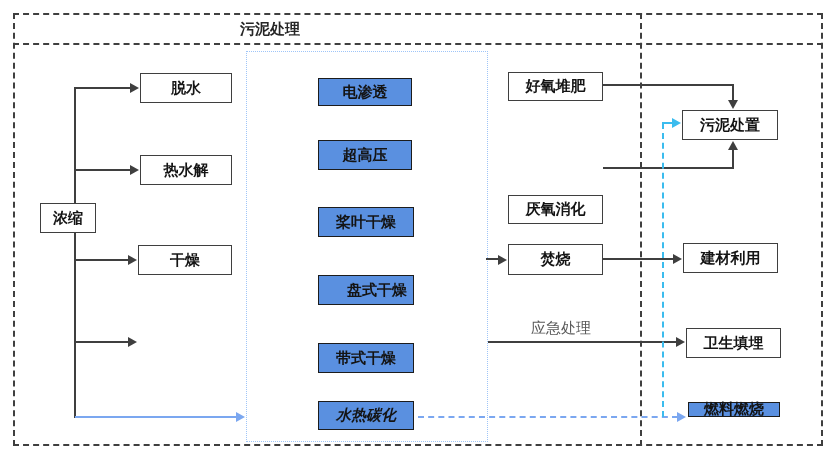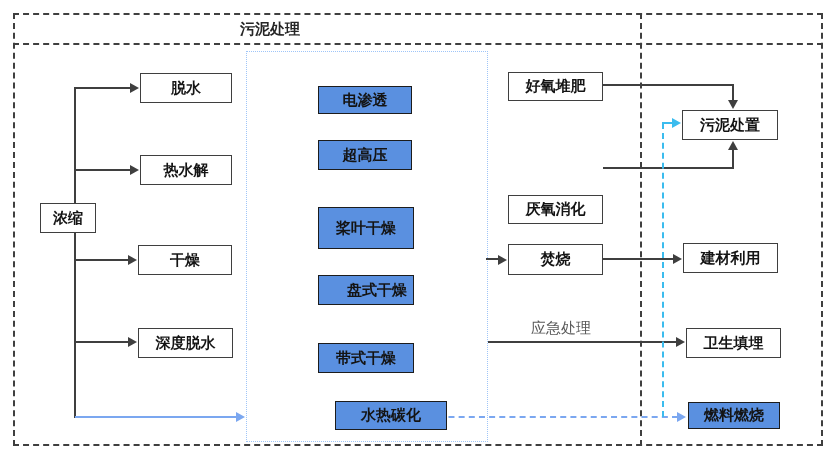--- a/index.html
+++ b/index.html
@@ -91,31 +91,30 @@
   <div class="arr arr-r blue" style="left:236px; top:412px;"></div>
   <div class="arr arr-r blue" style="left:677px; top:412px;"></div>
   <div class="arr arr-r cyan" style="left:672px; top:118px;"></div>
 
   <div class="edge-label" style="left:496px; top:319px; width:130px;">应急处理</div>
 
   <div class="node" style="left:40px; top:203px; width:56px; height:30px;">浓缩</div>
   <div class="node" style="left:140px; top:73px; width:92px; height:30px;">脱水</div>
   <div class="node" style="left:140px; top:155px; width:92px; height:30px;">热水解</div>
   <div class="node" style="left:138px; top:245px; width:94px; height:30px;">干燥</div>
-  <div class="node" style="left:138px; top:328px; width:95px; height:30px;">深度脱水</div>
 
-  <div class="node blue" style="left:318px; top:78px; width:94px; height:28px;margin-top:8px;">电渗透</div>
+  <div class="node blue" style="left:318px; top:78px; width:94px; height:28px;">电渗透</div>
   <div class="node blue" style="left:318px; top:140px; width:94px; height:30px;">超高压</div>
-  <div class="node blue" style="left:318px; top:207px; width:96px; height:42px;">桨叶干燥</div>
+  <div class="node blue" style="left:318px; top:207px; width:96px; height:30px;">桨叶干燥</div>
   <div class="node blue" style="left:318px; top:275px; width:96px; height:30px;padding-left:22px;">盘式干燥</div>
   <div class="node blue" style="left:318px; top:343px; width:96px; height:30px;">带式干燥</div>
-  <div class="node blue" style="left:335px; top:401px; width:112px; height:29px;">水热碳化</div>
+  <div class="node blue" style="left:318px; top:401px; width:96px; height:29px;font-style:italic;">水热碳化</div>
 
   <div class="node" style="left:508px; top:72px; width:95px; height:29px;">好氧堆肥</div>
   <div class="node" style="left:508px; top:155px; width:95px; height:29px;margin-top:40px;">厌氧消化</div>
   <div class="node" style="left:508px; top:244px; width:95px; height:31px;">焚烧</div>
 
   <div class="node" style="left:682px; top:110px; width:96px; height:30px;">污泥处置</div>
   <div class="node" style="left:683px; top:243px; width:95px; height:30px;">建材利用</div>
   <div class="node" style="left:686px; top:328px; width:95px; height:30px;">卫生填埋</div>
-  <div class="node blue" style="left:688px; top:402px; width:92px; height:27px;font-family:Liberation Serif, serif;">燃料燃烧</div>
+  <div class="node blue" style="left:688px; top:402px; width:92px; height:15px;font-family:Liberation Serif, serif;">燃料燃烧</div>
 
 </div>
 
 </body></html>

